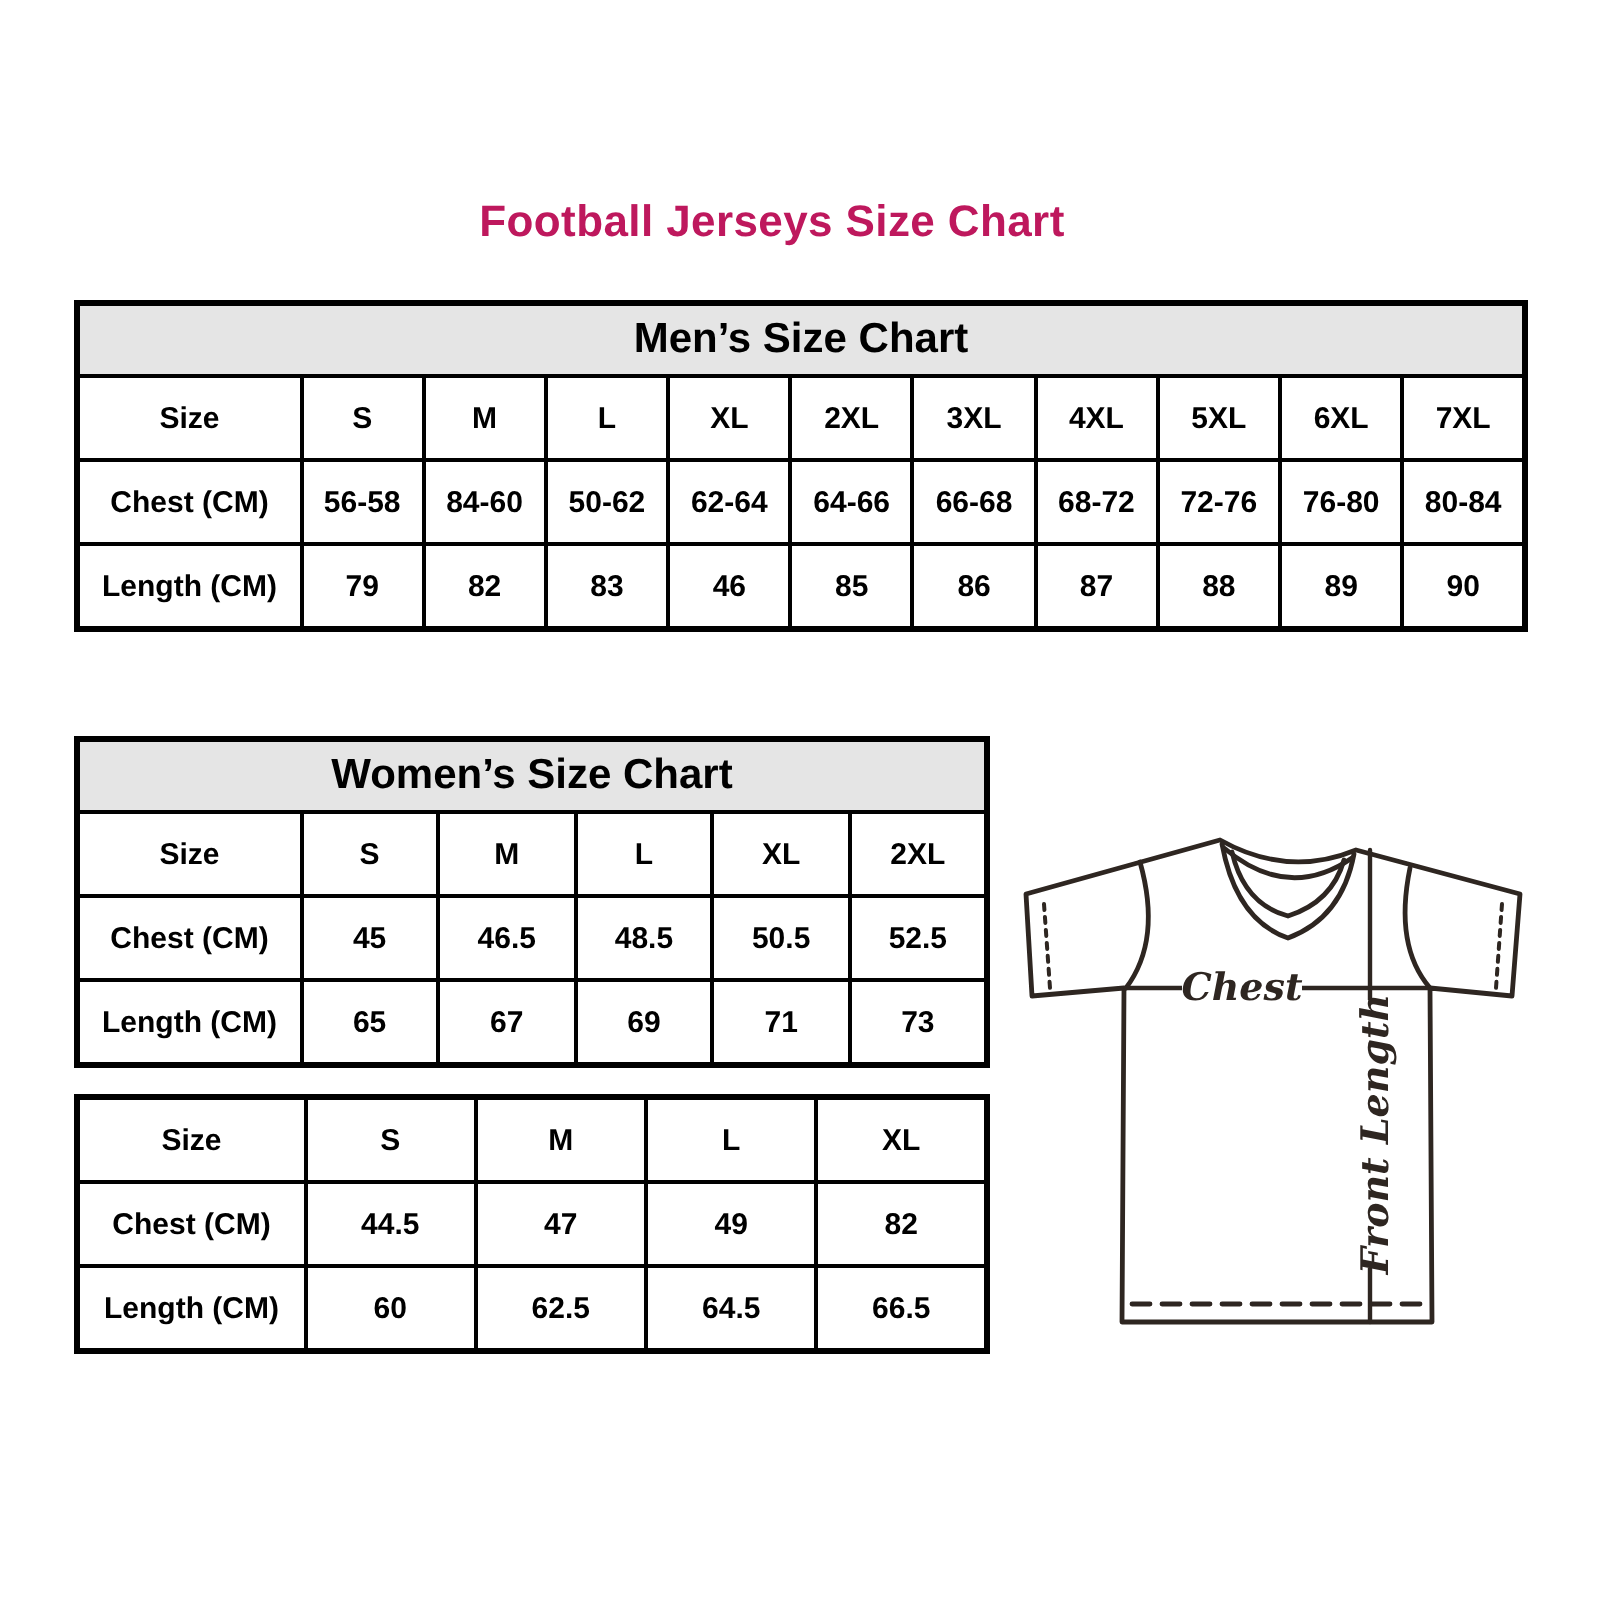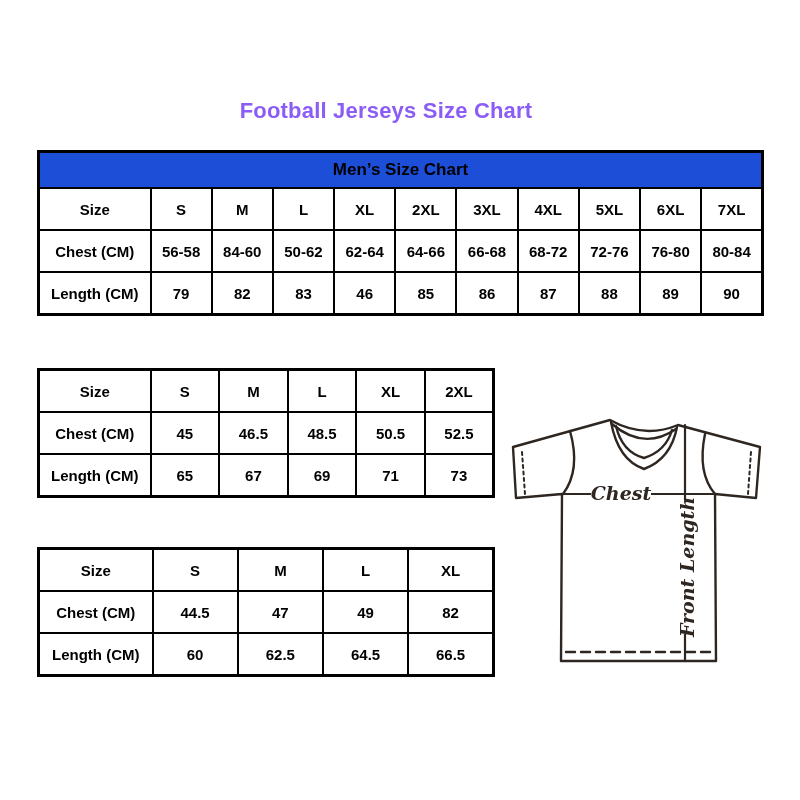--- a/index.html
+++ b/index.html
@@ -13,21 +13,21 @@
   }
   .page-title {
     position: absolute;
     top: 98px;
     left: 0;
     width: 772px;
     margin: 0;
     text-align: center;
     font-size: 22px;
     font-weight: bold;
-    color: #8b5cf6;
+    color: #be185d;
     letter-spacing: 0.2px;
   }
   table.size-table {
     position: absolute;
     border-collapse: collapse;
     table-layout: fixed;
     border: 3px solid #000000;
     background: #ffffff;
   }
   .size-table td {
@@ -36,22 +36,22 @@
     vertical-align: middle;
     font-weight: bold;
     font-size: 15px;
     color: #000000;
     padding: 0;
     height: 40px;
     overflow: hidden;
     white-space: nowrap;
   }
   .size-table tr.t-head td {
-    background: #1d4ed8;
-    font-size: 17px;
+    background: #e5e5e5;
+    font-size: 21px;
     height: 34px;
   }
   #table-mens   { left: 37px; top: 150px; width: 727px; }
   #table-womens { left: 37px; top: 368px; width: 458px; }
   #table-youth  { left: 37px; top: 547px; width: 458px; }
   #table-mens   col.label-col { width: 112px; }
   #table-womens col.label-col { width: 112px; }
   #table-youth  col.label-col { width: 114px; }
   .jersey-diagram {
     position: absolute;
@@ -137,20 +137,23 @@
   <table id="table-womens" class="size-table">
       <colgroup>
         <col class="label-col">
         <col>
         <col>
         <col>
         <col>
         <col>
       </colgroup>
       <tbody>
+        <tr class="t-head">
+          <td colspan="6">Women’s Size Chart</td>
+        </tr>
         <tr>
           <td>Size</td>
           <td>S</td>
           <td>M</td>
           <td>L</td>
           <td>XL</td>
           <td>2XL</td>
         </tr>
         <tr>
           <td>Chest (CM)</td>

